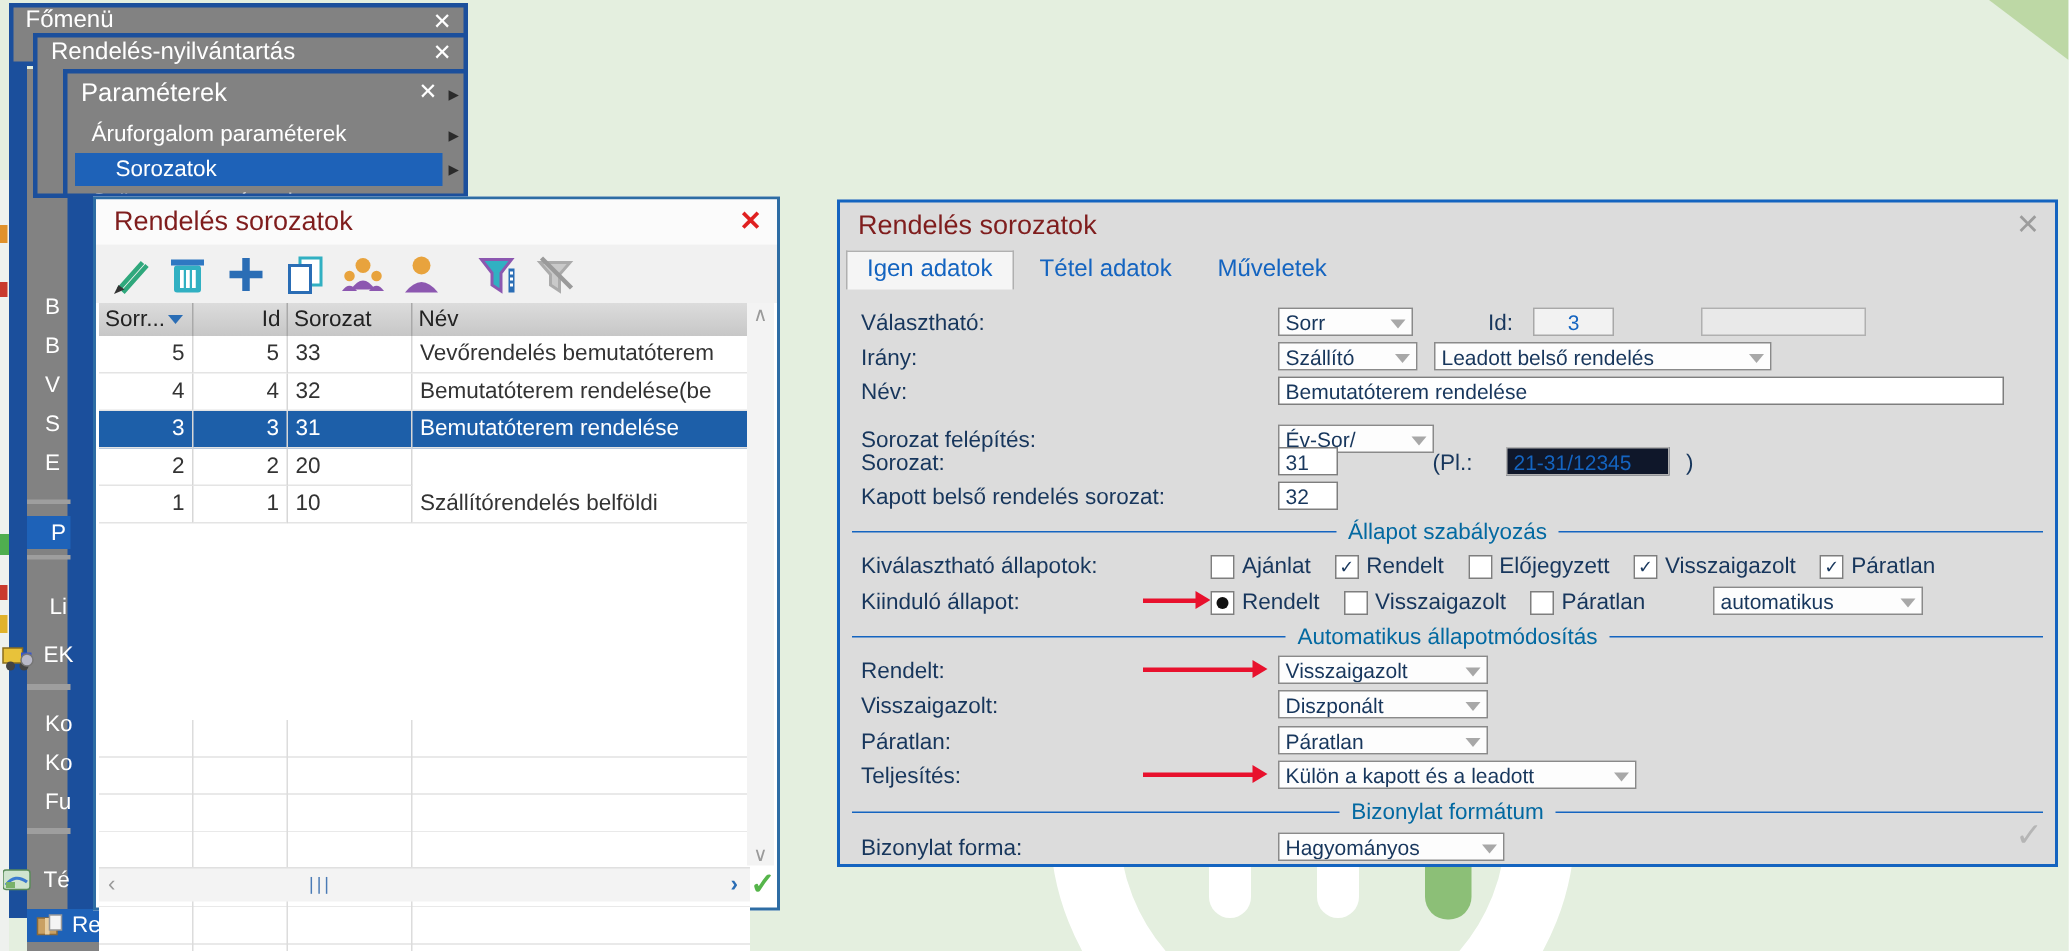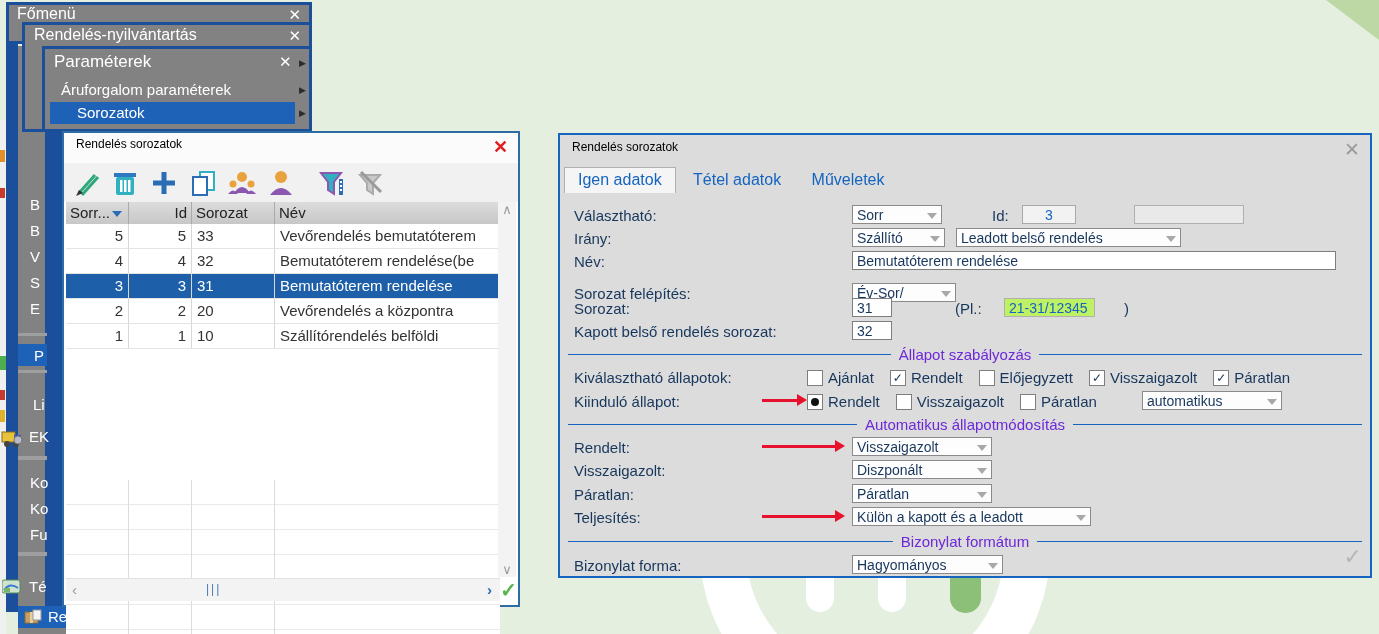--- a/index.html
+++ b/index.html
@@ -11,21 +11,21 @@
   .mtitle{color:#fff;font-size:16px;white-space:nowrap;}
   .mclose{color:#fff;font-size:15px;line-height:15px;}
   .mitem{color:#fff;font-size:15px;white-space:nowrap;}
   .msel{background:#1e62b8;}
   .marr{color:#2b2b2b;font-size:9px;}
   .sliver-letter{position:absolute;color:#fff;font-size:15px;z-index:5;white-space:nowrap;}
   
   #listdlg{left:62px;top:131px;width:458px;height:476px;background:#fff;
            border:2px solid #2e6da4;box-sizing:border-box;z-index:8;}
   #listdlg .titlebar{position:absolute;left:0;top:0;right:0;height:30px;background:#fbfbfb;}
-  .dlg-title{font-size:12px;color:#000000;white-space:nowrap;}
+  .dlg-title{font-size:18px;color:#7f1d1d;white-space:nowrap;}
   #listdlg .toolbar{position:absolute;left:0;top:30px;right:0;height:39px;background:#f1f1f1;
                     display:flex;align-items:center;gap:7px;padding-left:6px;}
   .tbtn{width:32px;height:32px;display:flex;align-items:center;justify-content:center;}
   .lhead{position:absolute;left:2px;top:69px;width:434px;height:22px;
          background:linear-gradient(#dcdcdc,#c7c7c7);display:flex;font-size:15px;color:#222;}
   .lhead .hc{box-sizing:border-box;border-right:1px solid #a9a9a9;padding:2px 4px;white-space:nowrap;overflow:hidden;}
   .lrow{position:absolute;left:2px;width:434px;height:25px;display:flex;font-size:15px;color:#333;}
   .lrow .c{box-sizing:border-box;border-right:1px solid #d7d7d7;border-bottom:1px solid #e4e4e4;
            padding:3px 5px;white-space:nowrap;overflow:hidden;}
   .lrow.sel{background:#1d5fa9;color:#fff;}
@@ -51,21 +51,21 @@
   .dd .darr{position:absolute;right:4px;top:7px;width:0;height:0;border-left:5px solid transparent;
       border-right:5px solid transparent;border-top:6px solid #a8a8a8;}
   .inp{position:absolute;top:0;height:19px;background:#fff;border:1px solid #7e7e7e;
       box-sizing:border-box;font-size:14px;color:#17365c;padding:1px 4px 0 4px;white-space:nowrap;overflow:hidden;}
   .inset{background:#f2f2f2;border:1px solid #a8a8a8;color:#1464c0;text-align:center;}
   .cbpair{display:inline-flex;align-items:center;gap:5px;white-space:nowrap;}
   .cb{width:14px;height:14px;background:#fff;border:1px solid #7e7e7e;box-sizing:content-box;
       display:inline-flex;align-items:center;justify-content:center;font-size:12px;color:#17365c;}
   .cbrow{position:absolute;left:233px;top:0;display:flex;gap:16px;align-items:center;height:21px;}
   .sep{position:absolute;left:8px;right:8px;height:18px;display:flex;align-items:center;gap:8px;
-       color:#6d28d9;font-size:15px;}
+       color:#0369a1;font-size:15px;}
   .sep::before,.sep::after{content:'';flex:1;height:1px;background:#1464c0;}
   .rarrow{position:absolute;top:8px;height:3px;background:#e8112d;}
   .rarrow::after{content:'';position:absolute;right:-9px;top:-5px;border-left:10px solid #e8112d;
        border-top:6px solid transparent;border-bottom:6px solid transparent;}
   .tab{display:inline-block;padding:3px 13px 4px 13px;font-size:16px;color:#1464c0;white-space:nowrap;}
   .tab.active{background:#f5f5f5;border:1px solid #b0b0b0;border-bottom:none;}
   .graycheck{color:#b5b5b5;font-size:22px;}
   .greencheck{color:#56b54b;font-size:20px;font-weight:bold;}
 </style>
 </head>
@@ -243,21 +243,20 @@
     <div class="lrow sel" style="top:141px">
       <span class="c w1 num">3</span>
       <span class="c w2 num">3</span>
       <span class="c w3">31</span>
       <span class="c w4">Bemutatóterem rendelése</span>
     </div>
     <div class="lrow" style="top:166px">
       <span class="c w1 num">2</span>
       <span class="c w2 num">2</span>
       <span class="c w3">20</span>
-      <span class="c w4">Vevőrendelés a központra</span>
     </div>
     <div class="lrow" style="top:191px">
       <span class="c w1 num">1</span>
       <span class="c w2 num">1</span>
       <span class="c w3">10</span>
       <span class="c w4">Szállítórendelés belföldi</span>
     </div>
 
     <div class="gridbg"></div>
     <div class="vline" style="left:64px"></div>
@@ -307,21 +306,21 @@
 
     <div class="drow" style="top:148px">
       <span class="lbl">Sorozat felépítés:</span>
       <span class="dd" style="left:278px;width:104px"><span>Év-Sor/</span><span class="darr"></span></span>
     </div>
 
     <div class="drow" style="top:163px">
       <span class="lbl">Sorozat:</span>
       <span class="inp" style="left:278px;width:40px">31</span>
       <span class="lbl" style="left:381px">(Pl.:</span>
-      <span class="inp" style="left:430px;width:91px;background:#bef264;border-color:#b0b0b0;color:#1464c0">21-31/12345</span>
+      <span class="inp" style="left:430px;width:109px;background:#0f172a;border-color:#b0b0b0;color:#1464c0">21-31/12345</span>
       <span class="lbl" style="left:550px">)</span>
     </div>
 
     <div class="drow" style="top:186px">
       <span class="lbl">Kapott belső rendelés sorozat:</span>
       <span class="inp" style="left:278px;width:40px">32</span>
     </div>
 
     <div class="sep" style="top:210px">
         <span>Állapot szabályozás</span>

